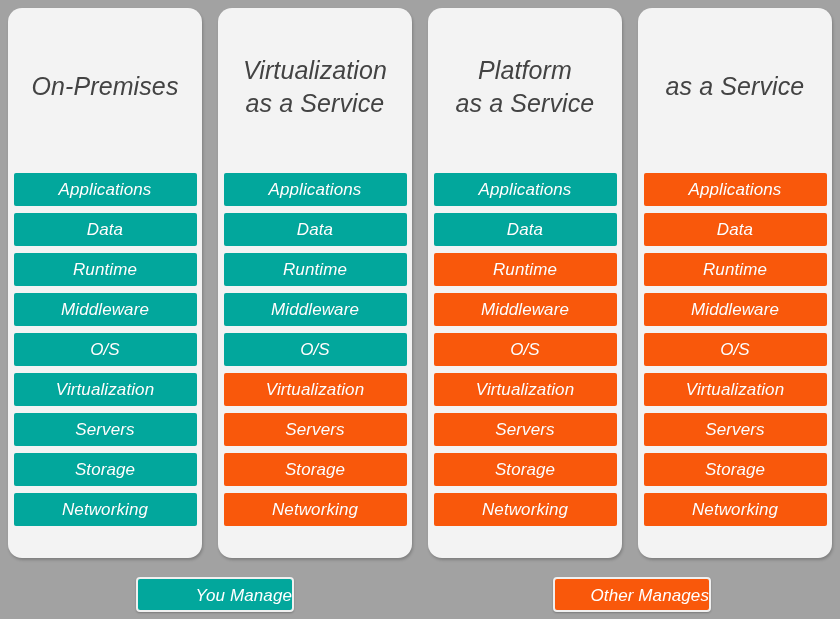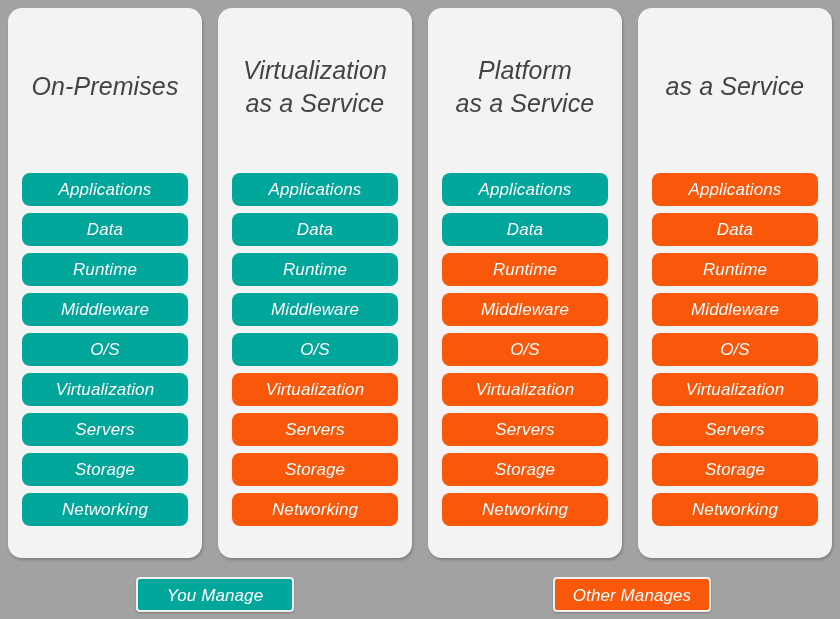--- a/index.html
+++ b/index.html
@@ -75,27 +75,27 @@
     width: 100%;
     display: flex;
     flex-direction: column;
     align-items: center;
     gap: 7px;
     padding-bottom: 14px;
     box-sizing: border-box;
   }
 
   .layer {
-    width: 166px;
+    width: 183px;
     height: 33px;
     line-height: 33px;
     text-align: center;
     color: #ffffff;
     font-size: 17px;
-    border-radius: 8px;
+    border-radius: 2px;
     box-sizing: border-box;
     letter-spacing: 0.1px;
     text-shadow: 0 0 1px rgba(0,0,0,0.10);
     white-space: nowrap;
     overflow: hidden;
   }
   .layer.teal   { background: #02a79c; }
   .layer.orange { background: #f9580b; }
 
   
@@ -104,21 +104,21 @@
     left: 0;
     top: 569px;
     width: 840px;
     height: 50px;
   }
 
   .legend-chip {
     position: absolute;
     height: 35px;
     line-height: 33px;
-    text-align: center;
+    text-align: right;
     color: #ffffff;
     font-size: 17px;
     border: 2px solid #f0f0f0;
     border-radius: 4px;
     box-sizing: border-box;
     box-shadow: 0 1px 2px rgba(0,0,0,0.25);
     white-space: nowrap;
     letter-spacing: 0.1px;
   }
   .legend-chip.teal   { background: #02a79c; }

